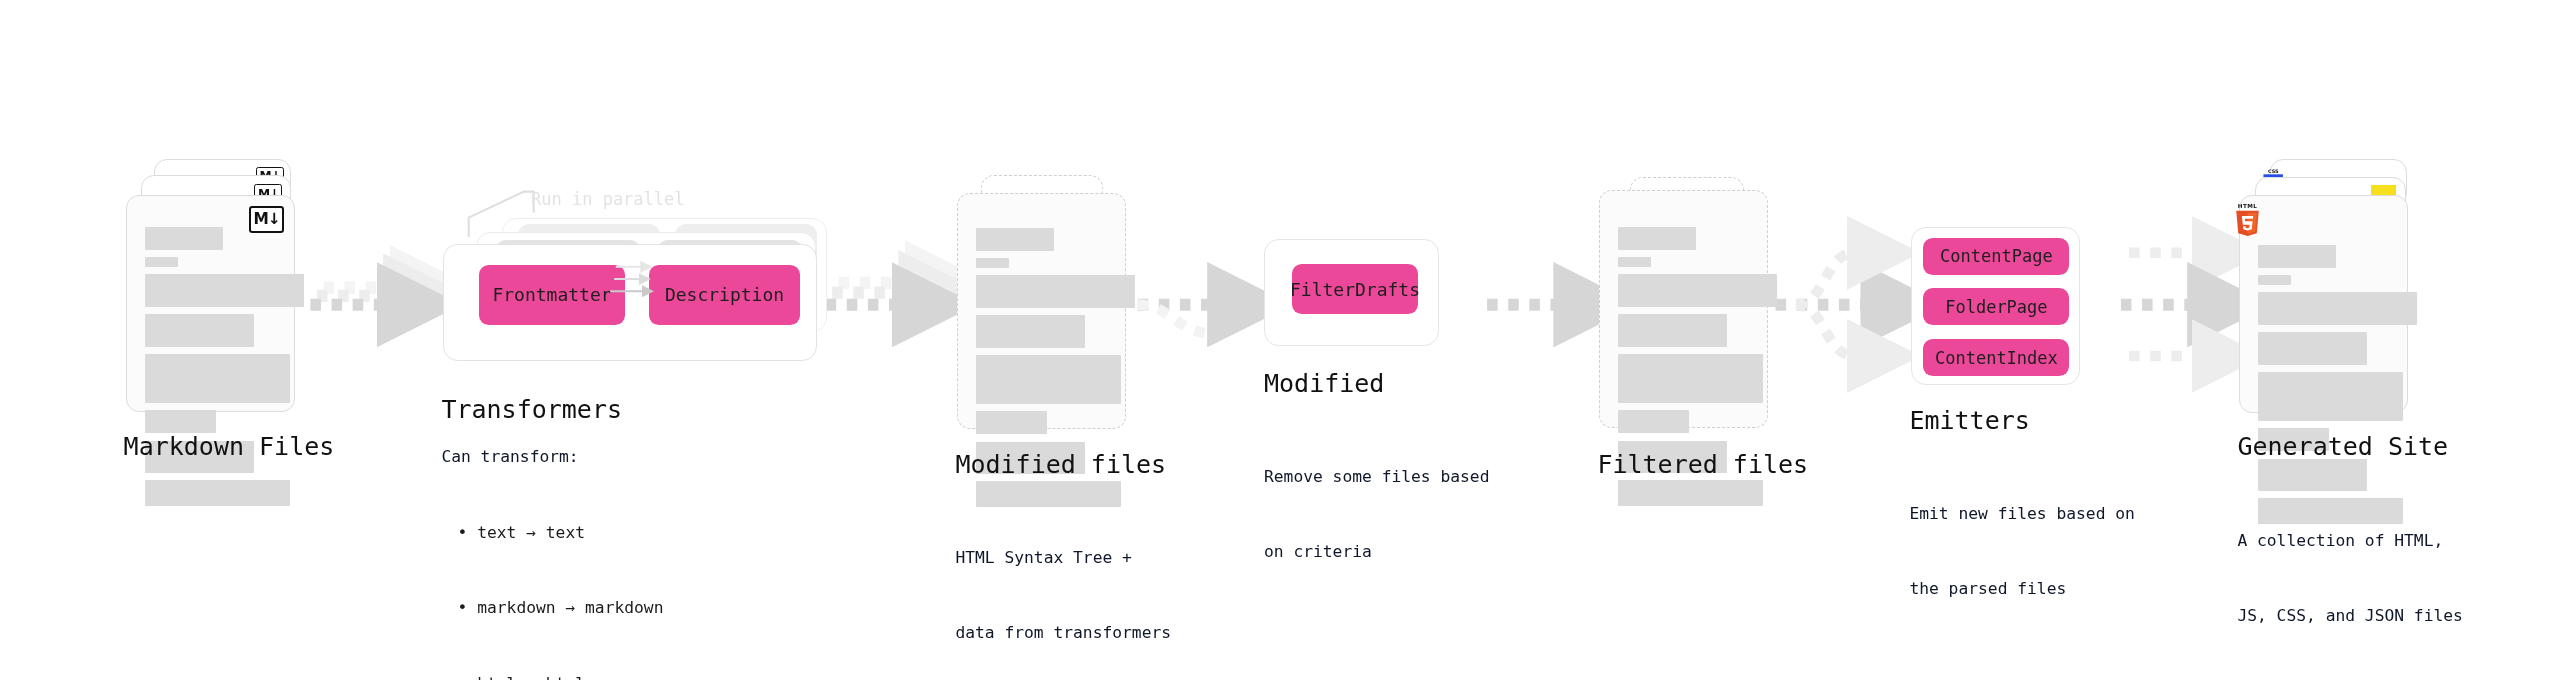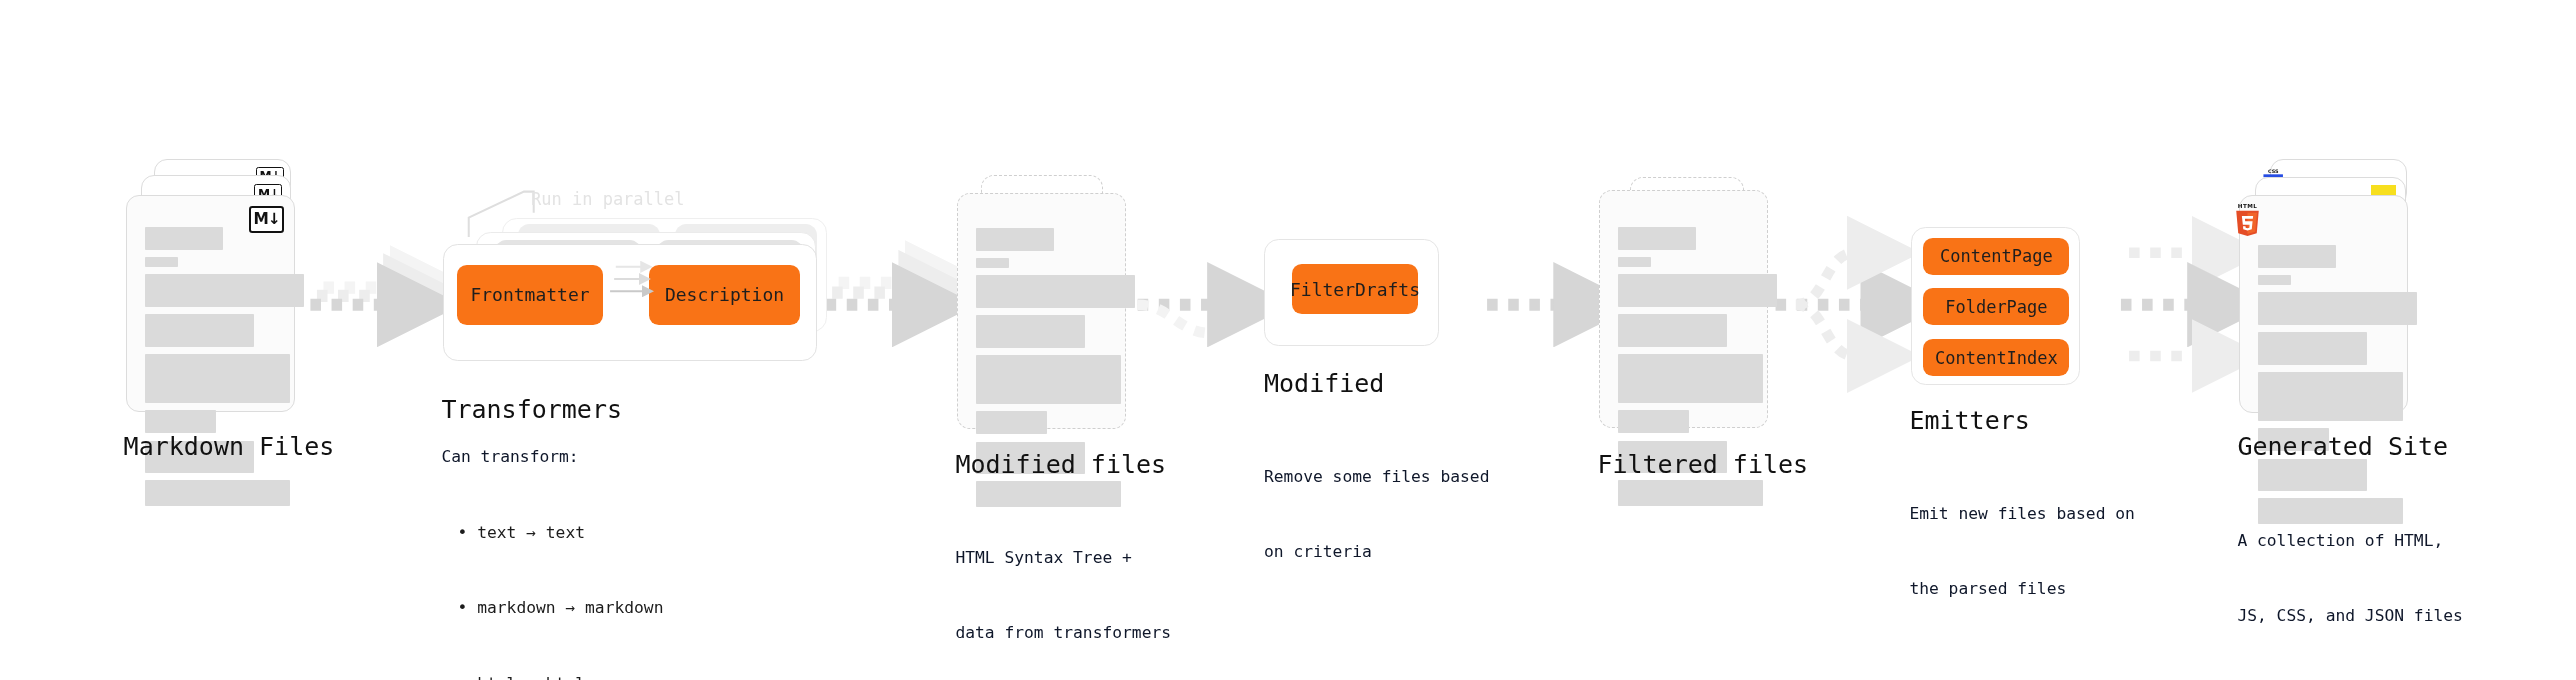--- a/index.html
+++ b/index.html
@@ -43,21 +43,21 @@
   .proc{
     position:absolute;box-sizing:border-box;
     background:#ffffff;border:1.6px solid #e2e2e2;border-radius:14.6px;
   }
   .proc.l1{border-color:#efefef;background:#ffffff;}
   .proc.l2{border-color:#ebebeb;background:#ffffff;}
 
   
   .chip{
     position:absolute;box-sizing:border-box;
-    background:#f97316;border-radius:9.8px;
+    background:#ec4899;border-radius:9.8px;
     display:flex;align-items:center;justify-content:center;
     font-size:18px;color:#1e1e1e;letter-spacing:0px;white-space:nowrap;
   }
   .chip.f1{background:#eeeeee;color:transparent;}
   .chip.f2{background:#e4e4e4;color:transparent;}
 
   
   .title{
     position:absolute;font-size:25px;color:#111;white-space:nowrap;letter-spacing:0px;
   }
@@ -161,21 +161,21 @@
     <div class="proc l1" style="left:59px;top:23px;width:325px;height:114px;">
       <div class="chip f1" style="left:14.6px;top:4.9px;width:142px;height:59px;border-radius:11.4px;"></div>
       <div class="chip f1" style="left:172px;top:4.9px;width:142px;height:59px;border-radius:11.4px;"></div>
     </div>
     <div class="proc l2" style="left:32.5px;top:37px;width:340px;height:115px;">
       <div class="chip f2" style="left:18.7px;top:6.5px;width:146px;height:60px;border-radius:11.4px;"></div>
       <div class="chip f2" style="left:180px;top:6.5px;width:146px;height:60px;border-radius:11.4px;"></div>
     </div>
 
     <div class="proc" style="left:0px;top:49px;width:374px;height:117px;">
-      <div class="chip" style="left:13px;top:19.5px;width:146px;height:60px;">Frontmatter</div>
+      <div class="chip" style="left:35px;top:19.5px;width:146px;height:60px;">Frontmatter</div>
       <div class="chip" style="left:205px;top:19.5px;width:151px;height:60px;">Description</div>
     </div>
 
     <svg class="abs-svg" width="163" height="98" style="left:163px;top:57px;" viewBox="0 0 200 120">
       <defs>
         <marker id="sm1" viewBox="0 0 10 10" refX="4" refY="5" markerWidth="6" markerHeight="6" orient="auto">
           <path d="M0,0 L10,5 L0,10 z" fill="#e6e6e6"></path>
         </marker>
         <marker id="sm2" viewBox="0 0 10 10" refX="4" refY="5" markerWidth="6" markerHeight="6" orient="auto">
           <path d="M0,0 L10,5 L0,10 z" fill="#dcdcdc"></path>

